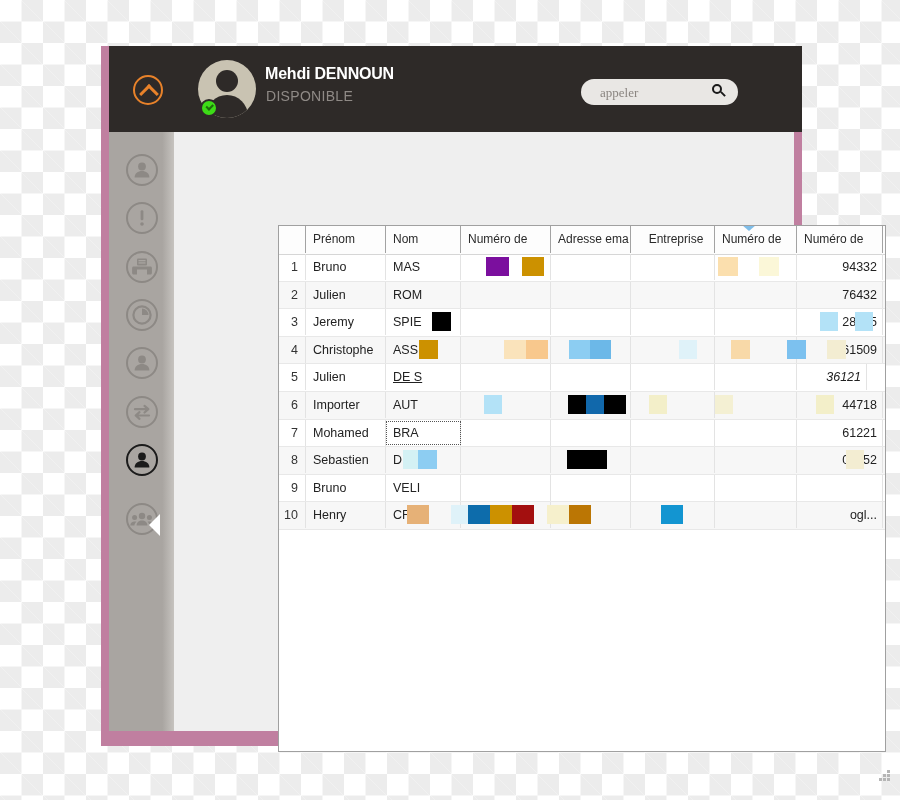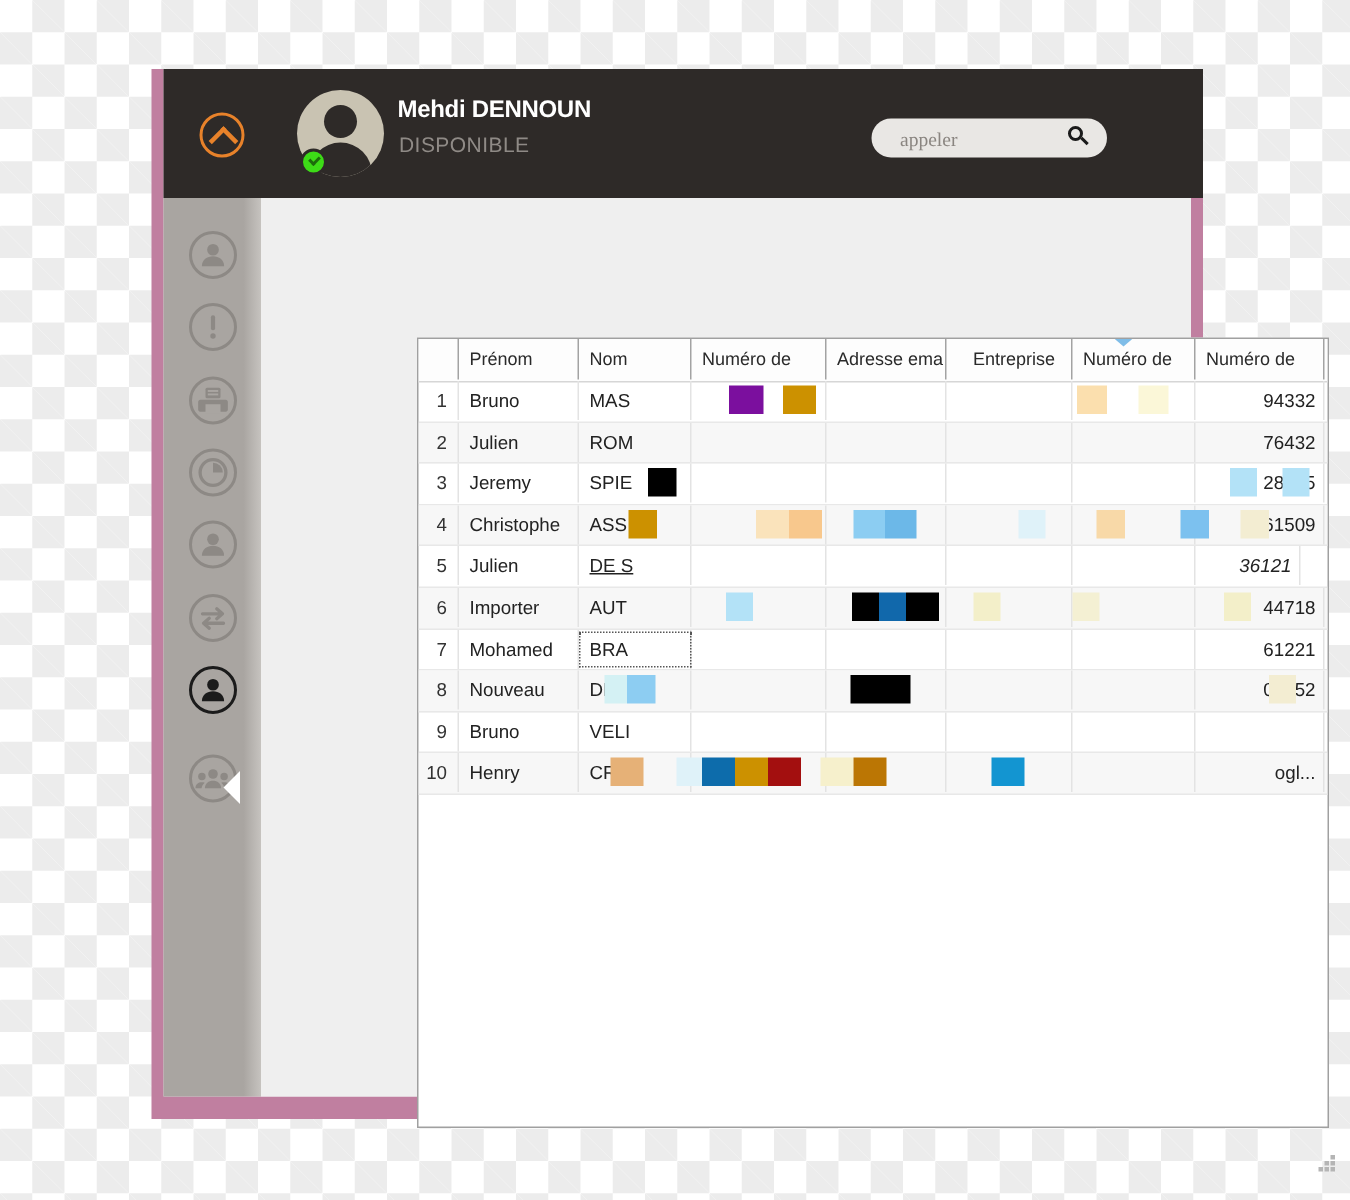--- a/index.html
+++ b/index.html
@@ -434,21 +434,21 @@
           <div class="cell " style="left: 27px; width: 80px;">Mohamed</div>
           <div class="cell " style="left: 107px; width: 75px;">BRA</div>
           <div class="cell " style="left: 182px; width: 90px;"></div>
           <div class="cell " style="left: 272px; width: 80px;"></div>
           <div class="cell " style="left: 352px; width: 84px;"></div>
           <div class="cell " style="left: 436px; width: 82px;"></div>
           <div class="cell numtail" style="left: 518px; width: 86px;">61221</div>
         </div>
         <div class="trow alt" style="top: 221.2px;">
           <div class="cell idx" style="left: 0px; width: 27px;">8</div>
-          <div class="cell " style="left: 27px; width: 80px;">Nouveau</div>
+          <div class="cell " style="left: 27px; width: 80px;">Sebastien</div>
           <div class="cell " style="left: 107px; width: 75px;">DEN</div>
           <div class="cell " style="left: 182px; width: 90px;"></div>
           <div class="cell " style="left: 272px; width: 80px;"></div>
           <div class="cell " style="left: 352px; width: 84px;"></div>
           <div class="cell " style="left: 436px; width: 82px;"></div>
           <div class="cell numtail" style="left: 518px; width: 86px;">05552</div>
         </div>
         <div class="trow" style="top: 248.8px;">
           <div class="cell idx" style="left: 0px; width: 27px;">9</div>
           <div class="cell " style="left: 27px; width: 80px;">Bruno</div>

